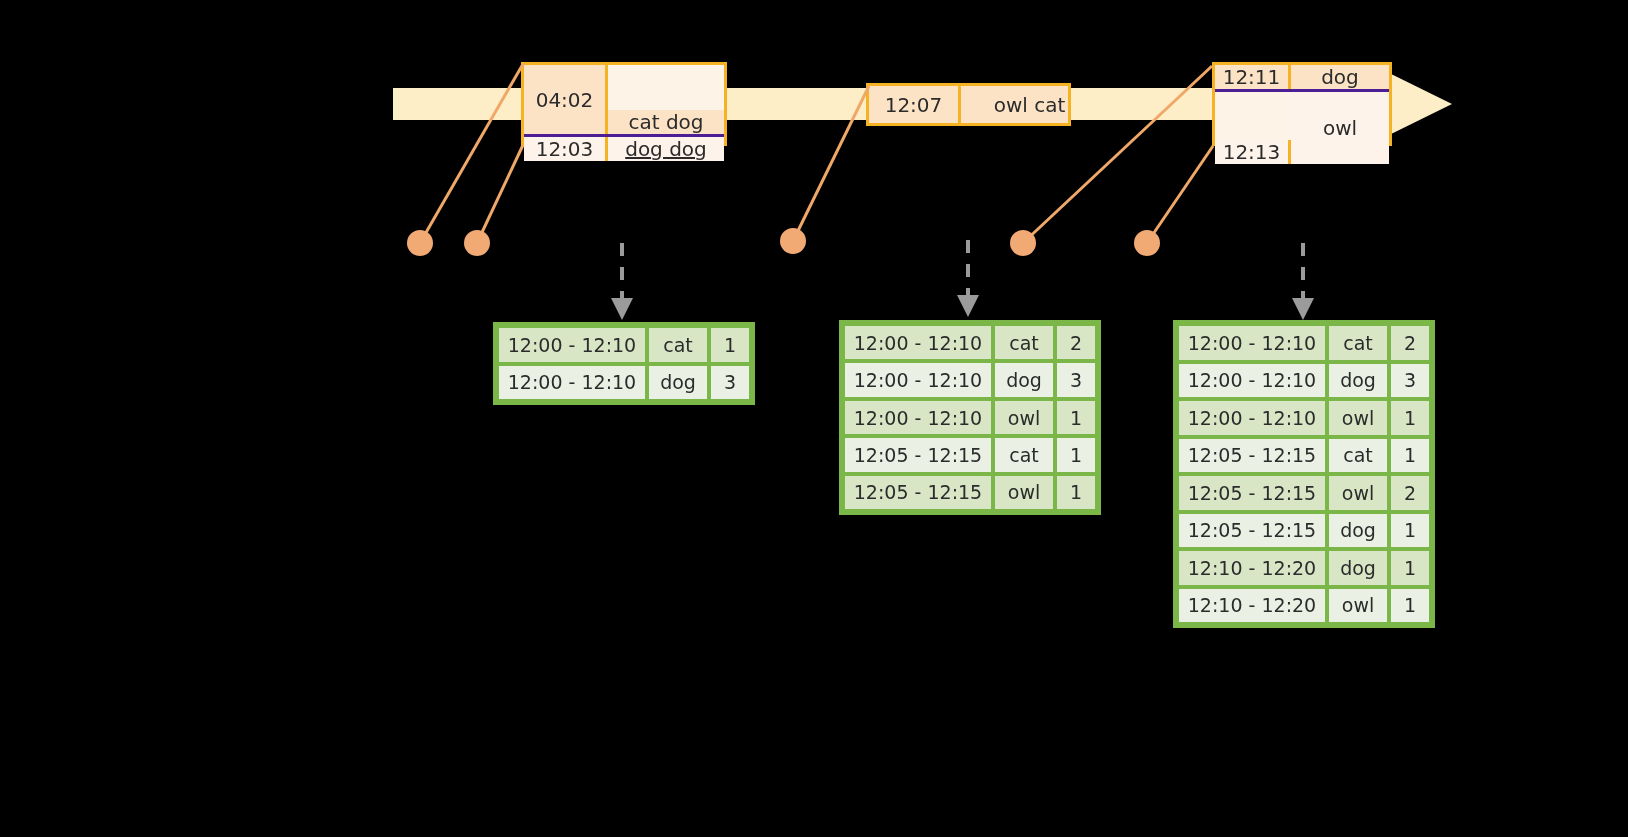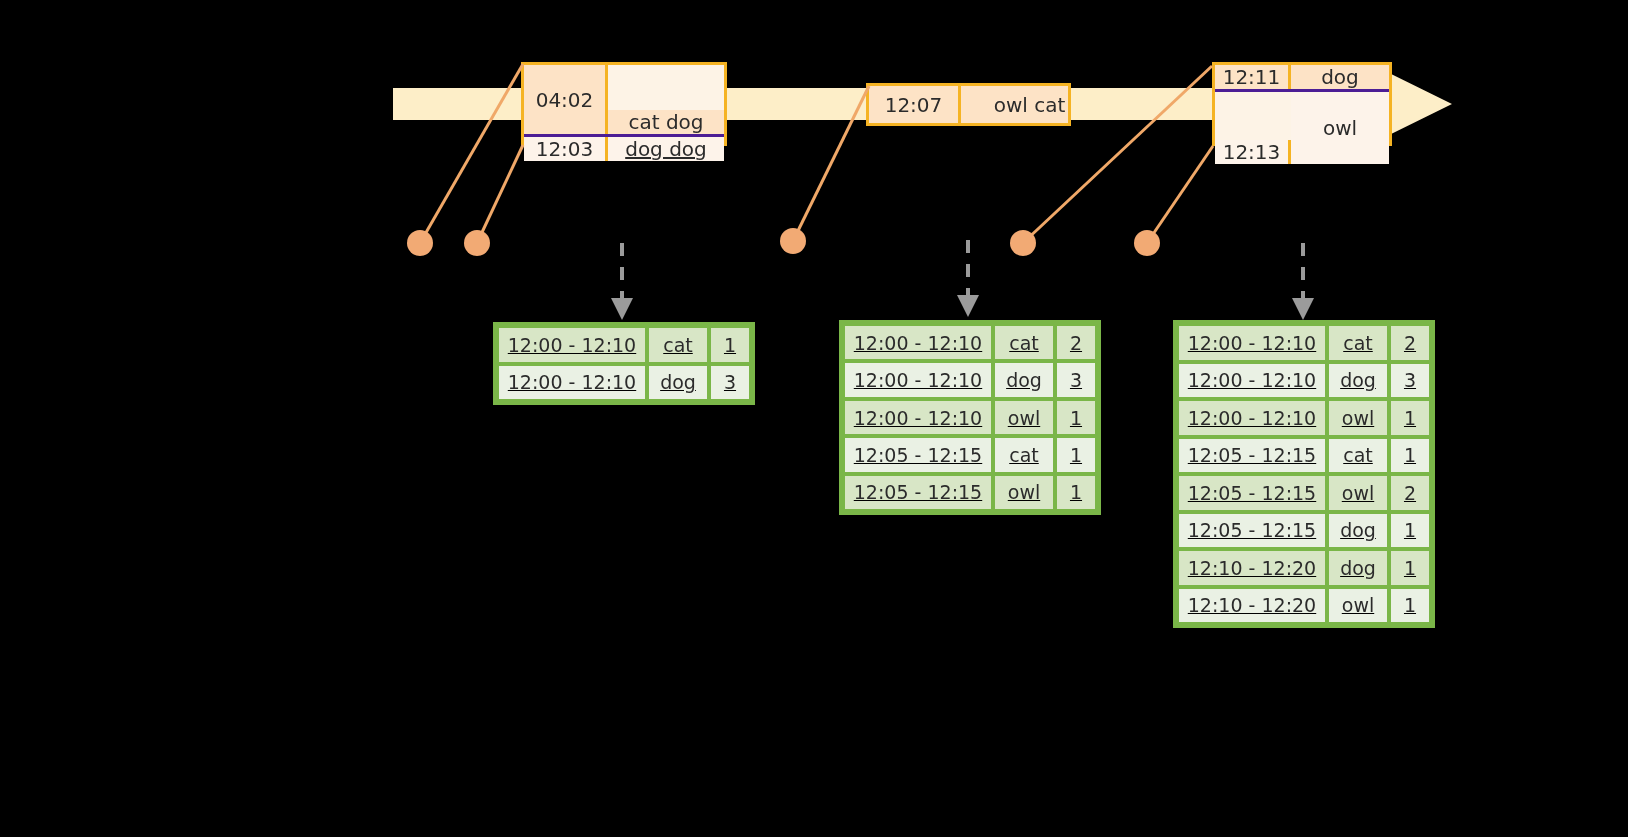--- a/index.html
+++ b/index.html
@@ -62,21 +62,20 @@
     border: 4px solid #7ab648;
     box-sizing: border-box;
     background: #7ab648;
     display: flex;
     flex-direction: column;
   }
   .res-row {
     display: flex;
     box-sizing: border-box;
     height: 37.5px;
-    text-decoration: underline;
   }
   .res-cell {
     display: flex;
     align-items: center;
     justify-content: center;
     box-sizing: border-box;
     font-size: 19px;
     color: #2b2b2b;
     white-space: nowrap;
     border: 2px solid #7ab648;

